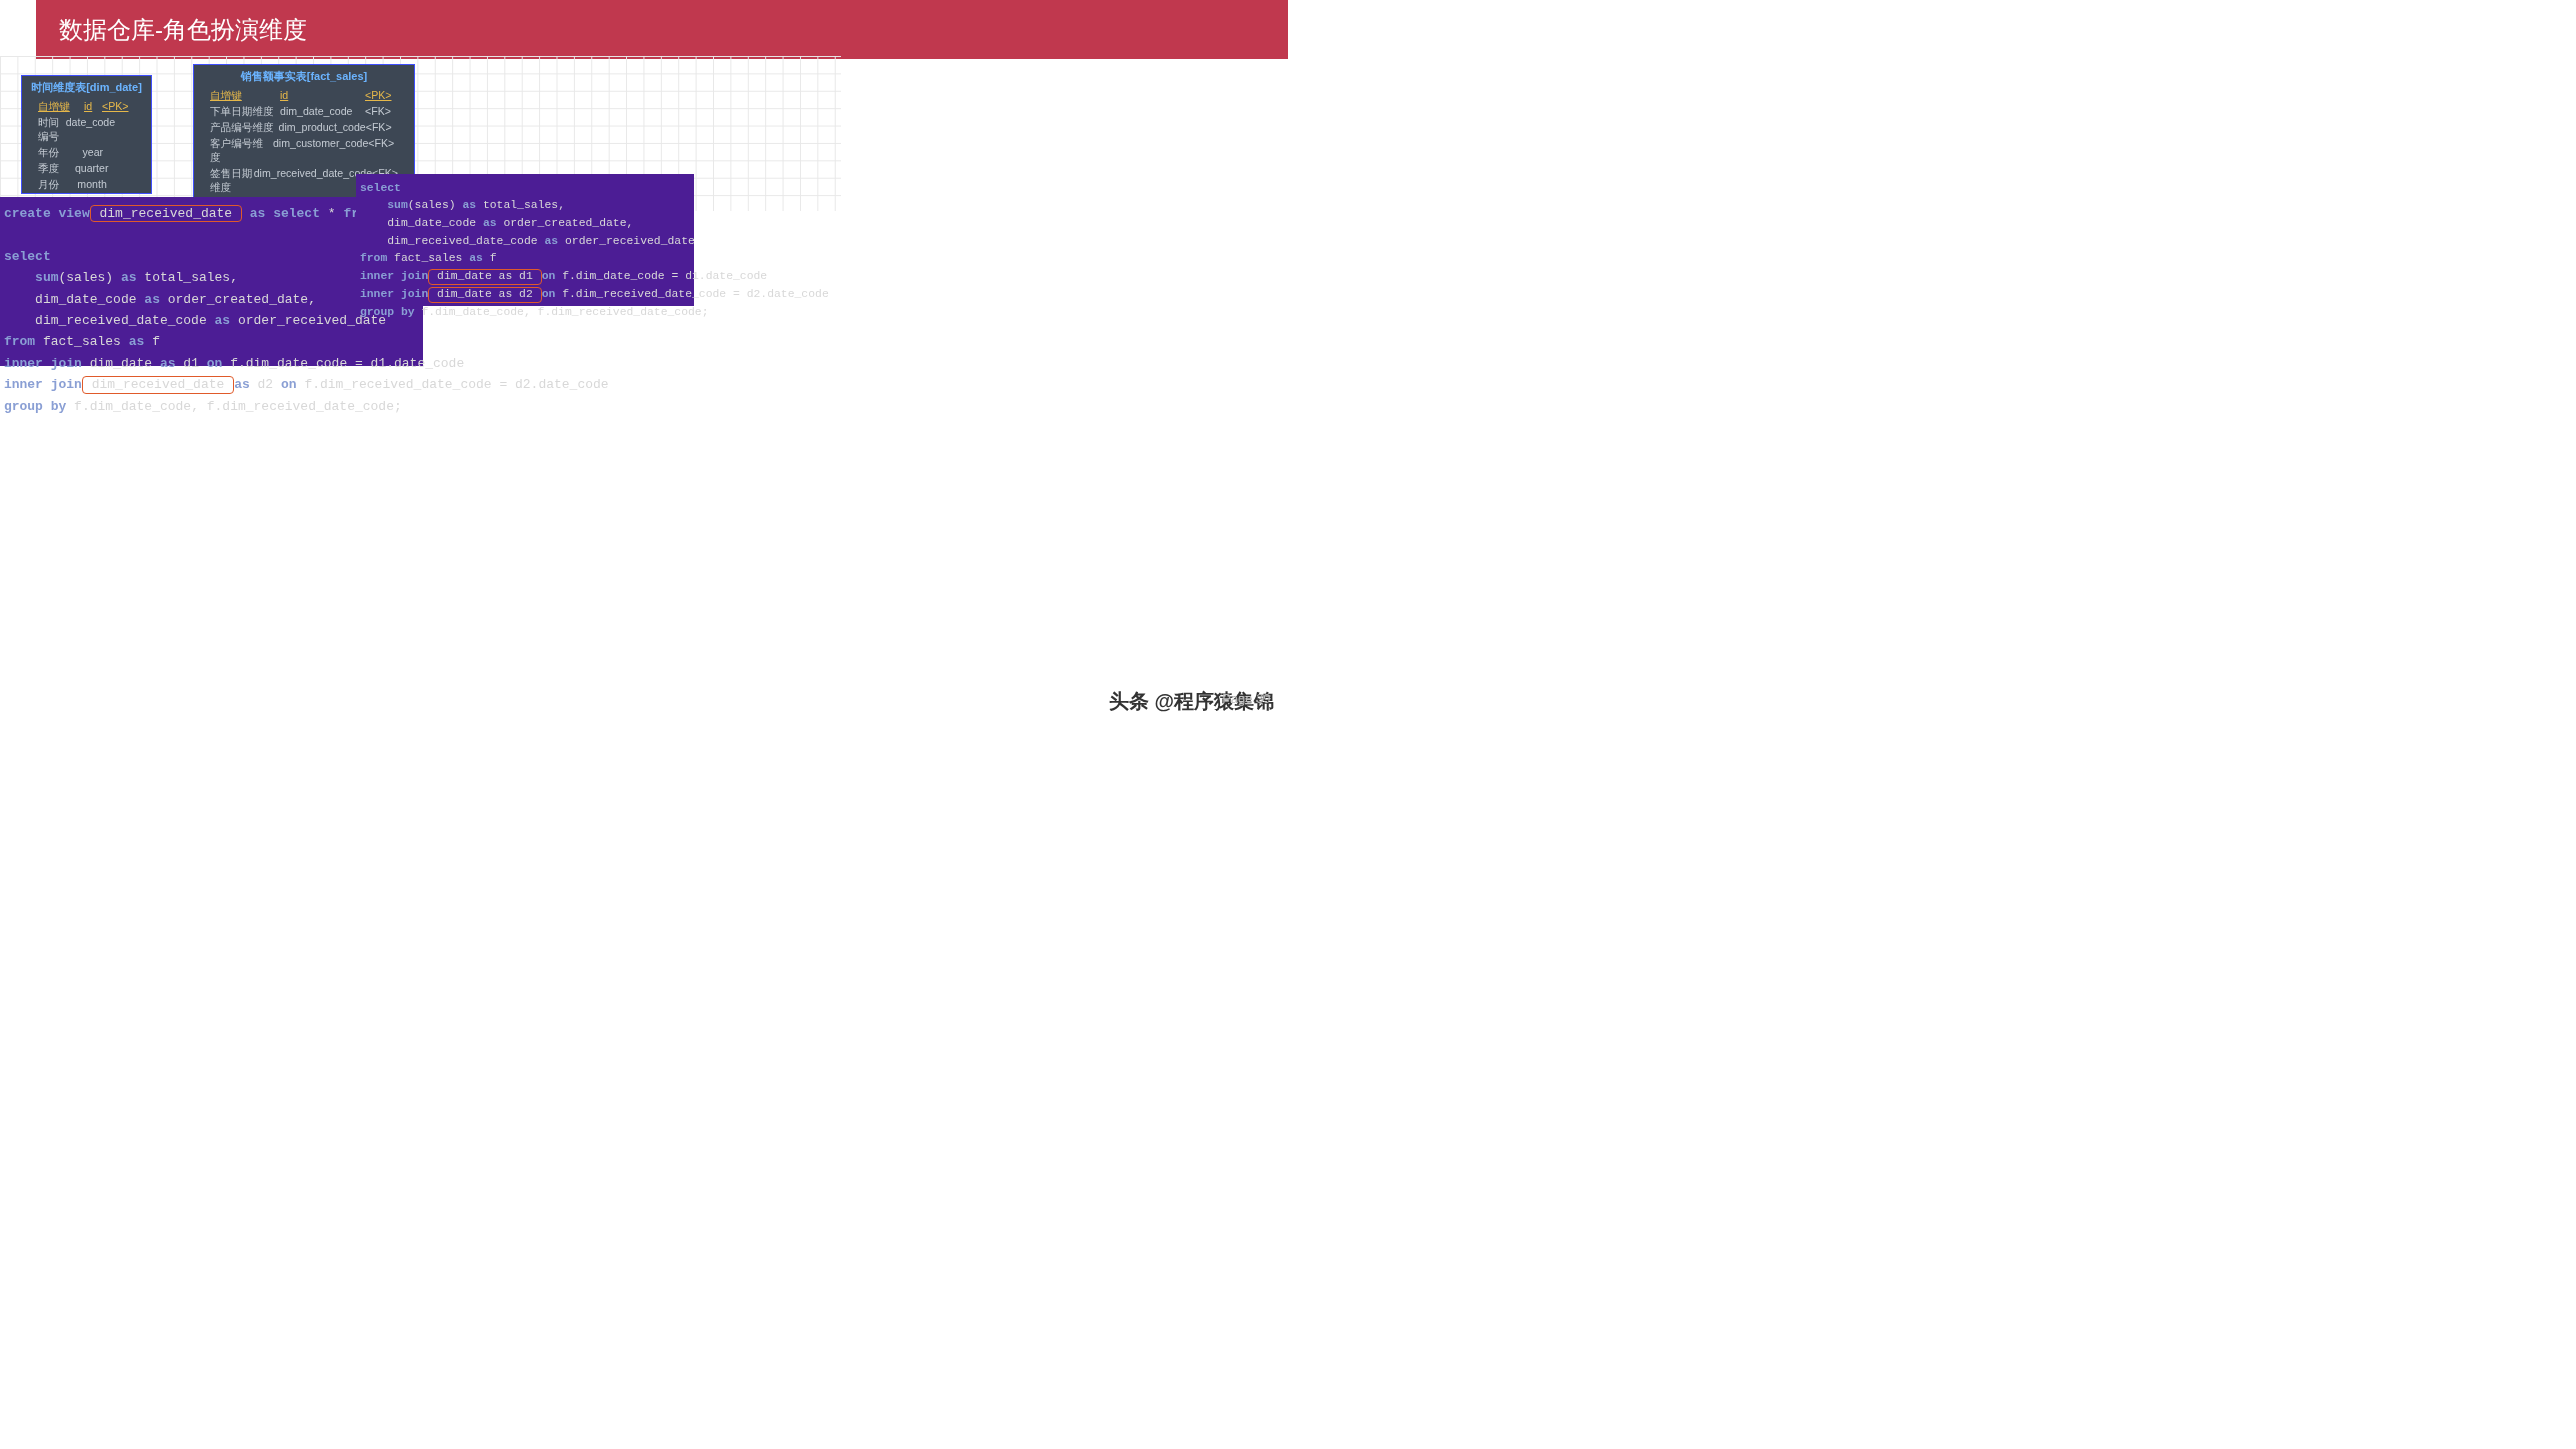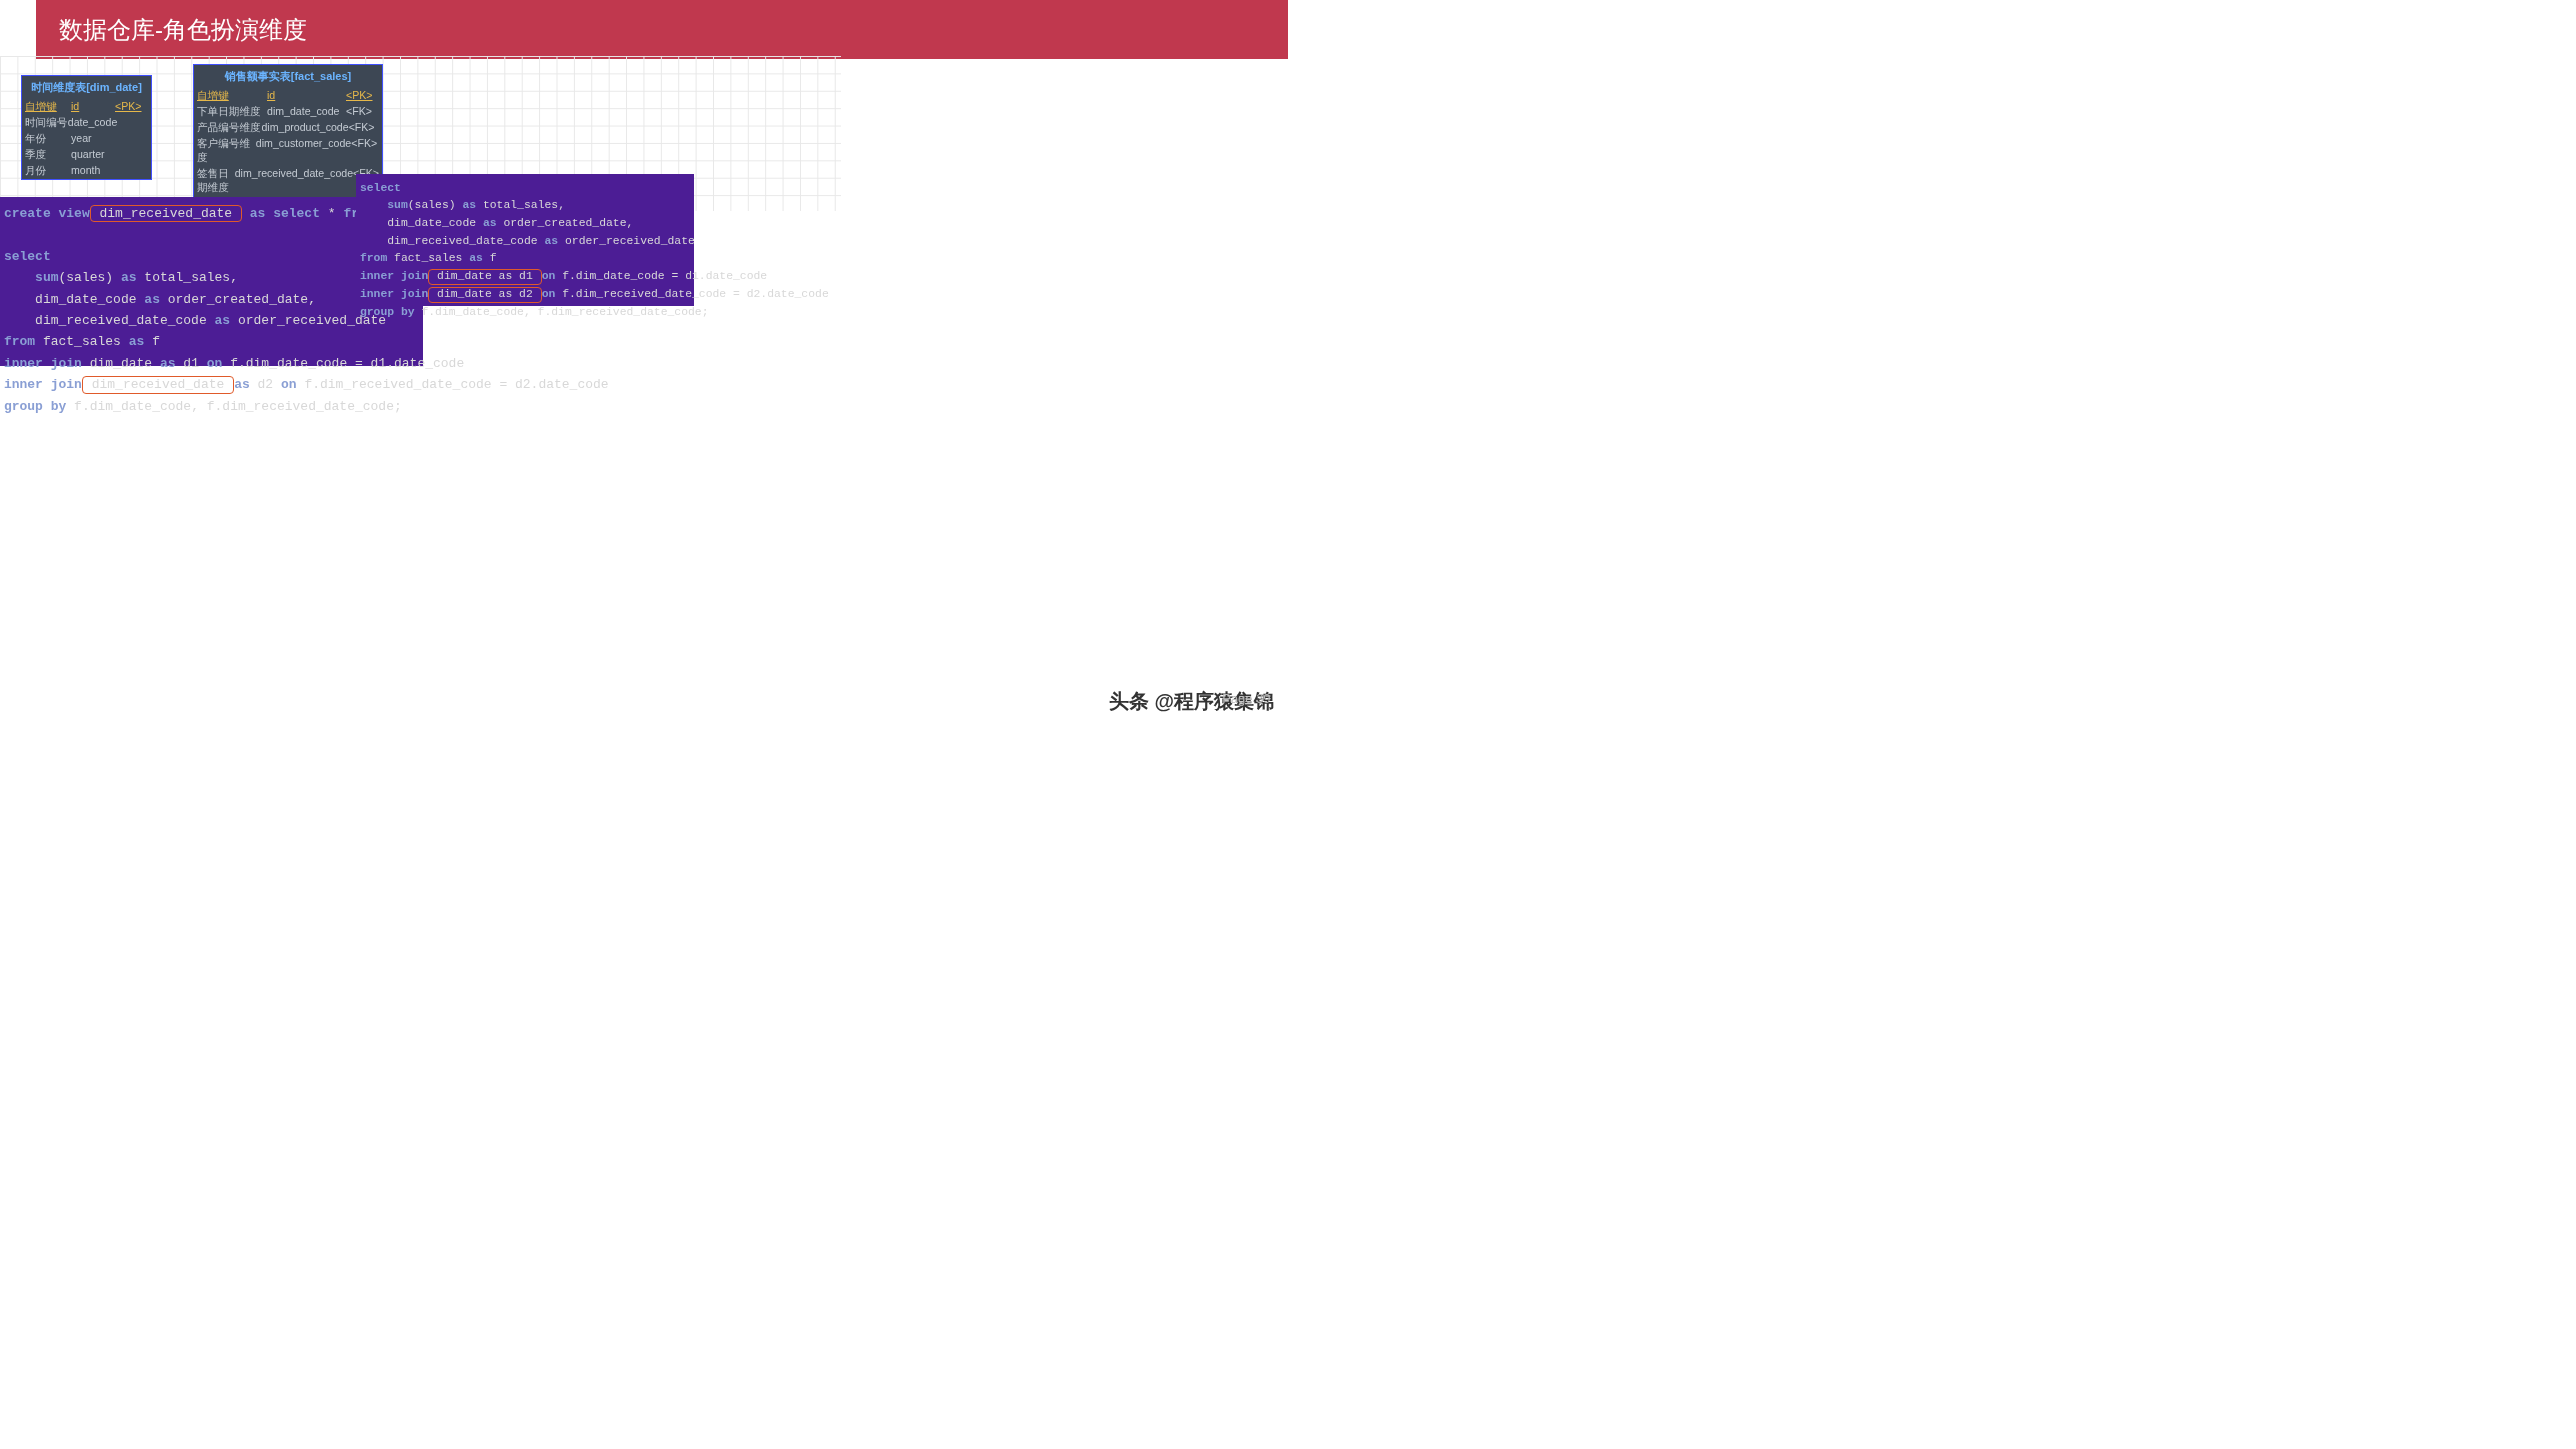--- a/index.html
+++ b/index.html
@@ -34,30 +34,30 @@
   .db-table {
     position: absolute;
     background: #3d4754;
     border: 1px solid #4050ff;
     font-size: 10.6px;
   }
   .db-table.dim {
     top: 75px; left: 21px; width: 131px;
   }
   .db-table.fact {
-    top: 64px; left: 193px; width: 190px;
+    top: 64px; left: 193px; width: 222px;
   }
   .db-title {
     color: #6bb4ff;
     text-align: center;
     padding: 3.9px 0;
     font-weight: bold;
     font-size: 11px;
   }
-  .db-row { display: flex; padding: 1px 3px; }
+  .db-row { display: flex; padding: 1px 16px; }
   .db-c1 { color: #c4cbd3; width: 46px; }
   .fact .db-c1 { width: 70px; }
   .db-c2 { color: #c4cbd3; flex: 1; }
   .db-c3 { color: #c4cbd3; width: 33px; }
   .db-row.pk .db-c1, .db-row.pk .db-c2, .db-row.pk .db-c3 {
     color: #e6b84a; text-decoration: underline;
   }
   .code-block {
     position: absolute;
     background: #4c1d95;

